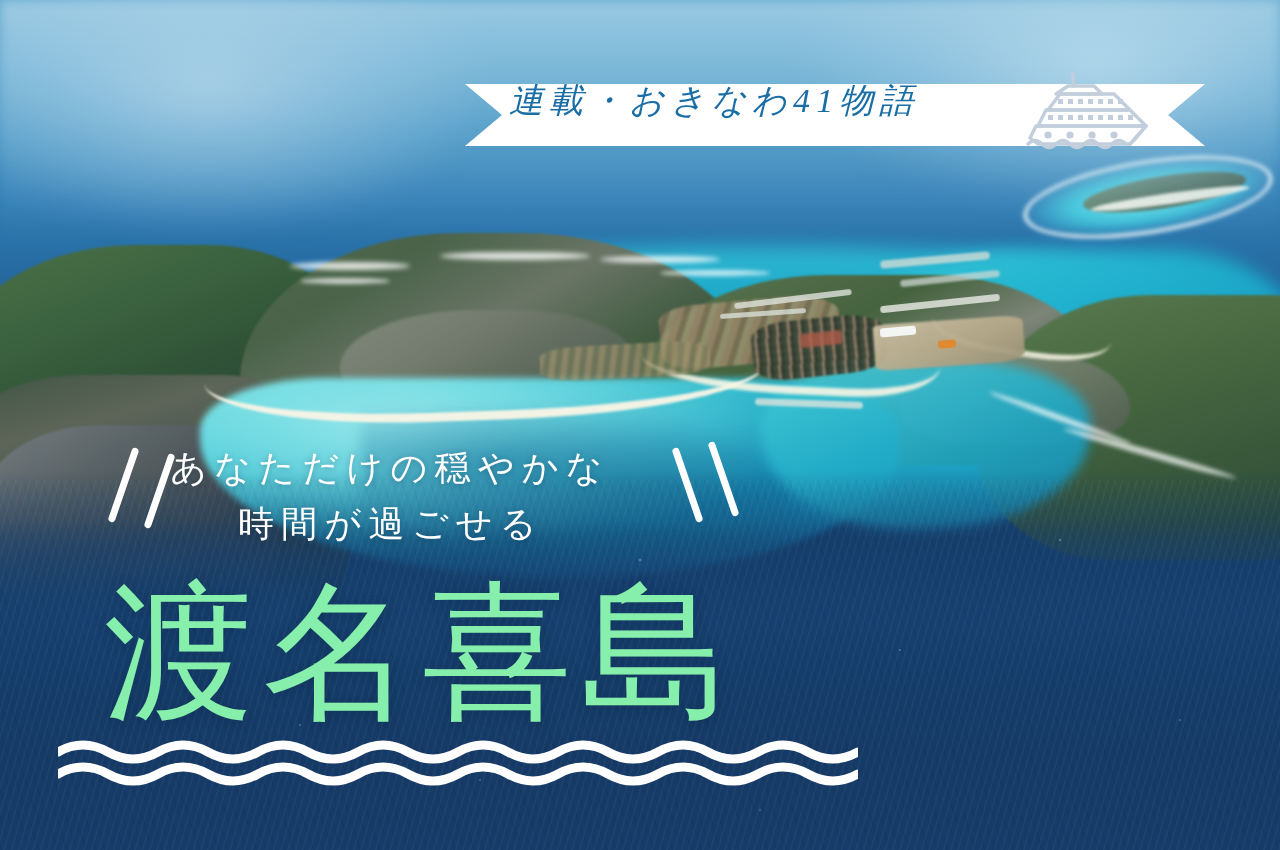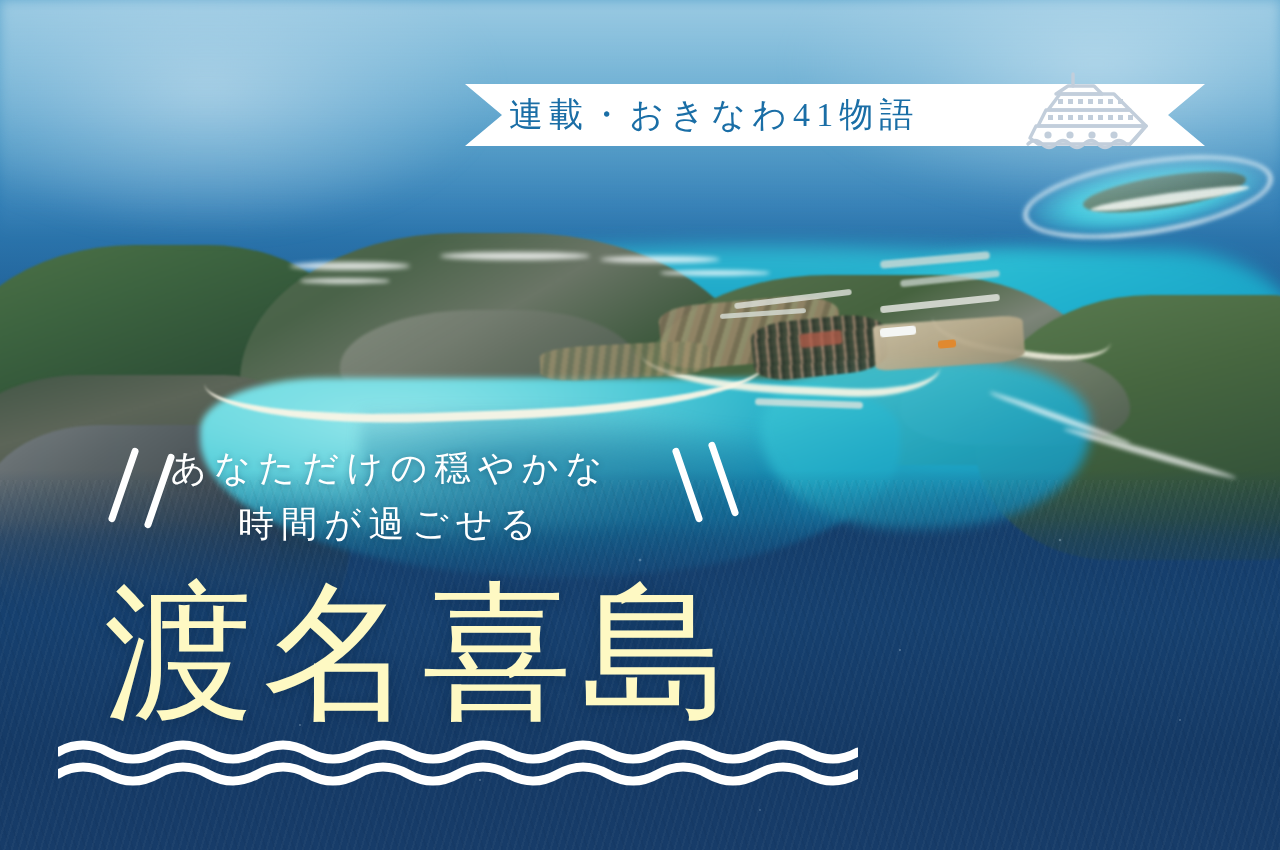--- a/index.html
+++ b/index.html
@@ -306,23 +306,24 @@
       radial-gradient(1.3px 1.3px at 760px 340px, rgba(220,238,250,.38), transparent);
   }
 
   
   .ribbon{
     position:absolute;left:465px;top:84px;width:740px;height:62px;
     background:#ffffff;
     clip-path:polygon(
       0% 0%, 5.0% 50%, 0% 100%,
       100% 100%, 95.0% 50%, 100% 0%);
-    display:flex;align-items:center;
+    display:flex;
     padding-left:44px;
     z-index:6;
+    font-style:italic;
   }
   .ribbon-text{
     color:#1a6ea6;
     font-family:"Liberation Serif","DejaVu Serif",serif;
     font-size:34px;
     letter-spacing:.18em;
     white-space:nowrap;
     line-height:1;
     font-weight:400;
   }
@@ -346,21 +347,21 @@
 
   .slash{position:absolute;z-index:6;width:7px;background:#fff;border-radius:4px;}
   .sl-1{left:120px;top:446px;height:78px;transform:rotate(19deg);}
   .sl-2{left:156px;top:452px;height:78px;transform:rotate(19deg);}
   .sl-3{left:684px;top:446px;height:78px;transform:rotate(-19deg);}
   .sl-4{left:720px;top:440px;height:78px;transform:rotate(-19deg);}
 
   
   .main-title{
     position:absolute;left:104px;top:578px;z-index:6;
-    color:#fef9c3;
+    color:#86efac;
     font-family:"Liberation Serif","DejaVu Serif",serif;
     font-size:150px;
     line-height:1;
     letter-spacing:.06em;
     white-space:nowrap;
     text-shadow:0 2px 14px rgba(8,34,64,.38);
   }
 
   
   .wave-divider{

